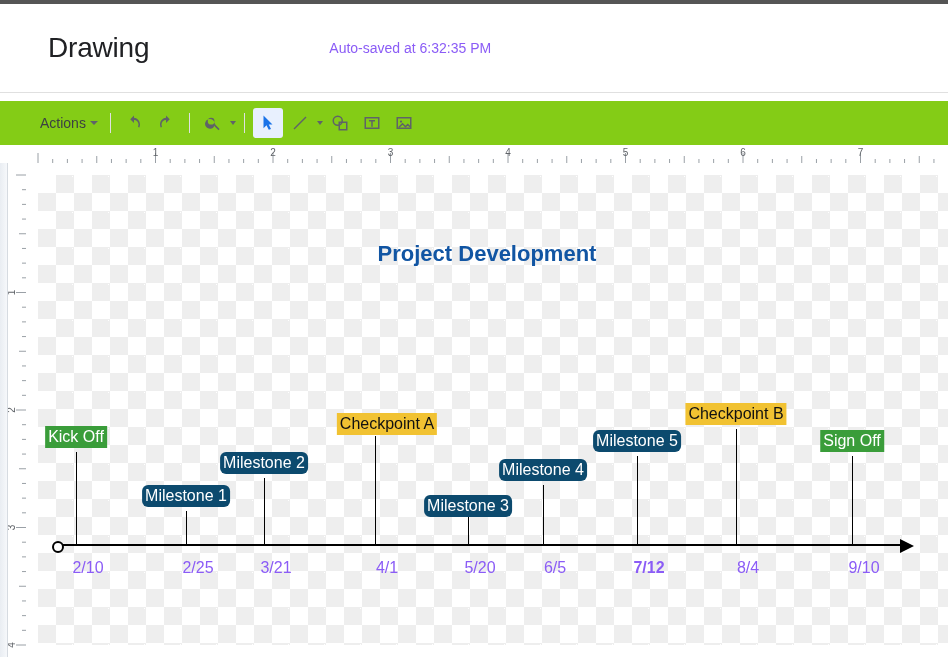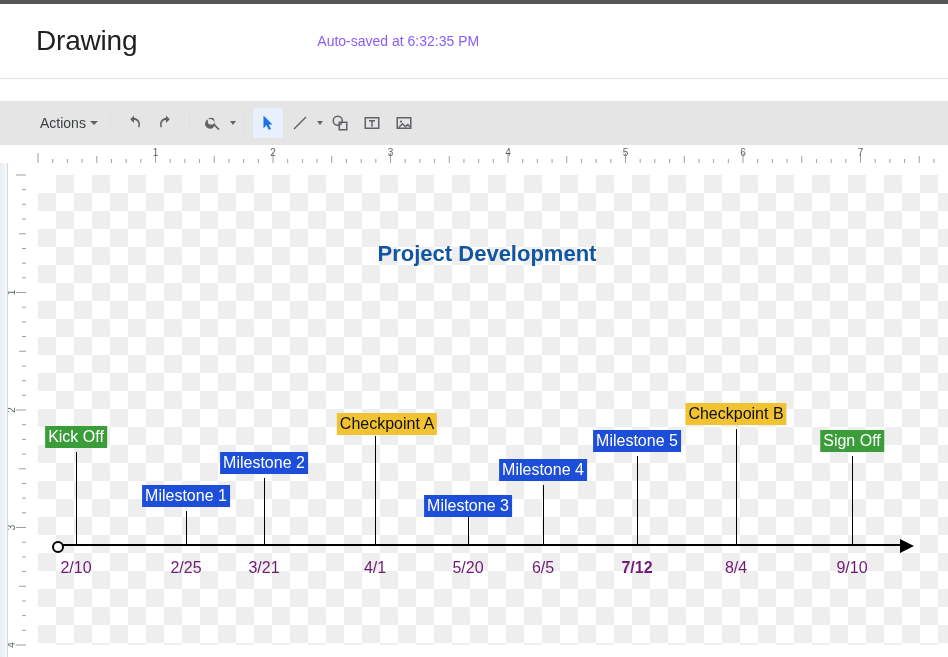--- a/index.html
+++ b/index.html
@@ -2,30 +2,30 @@
 <html><head>
 <meta charset="utf-8">
 <style>
   * { box-sizing: border-box; }
   html, body { margin: 0; padding: 0; font-family: Arial, "Helvetica Neue", Helvetica, sans-serif; background: #fff; }
   body { width: 948px; height: 657px; overflow: hidden; position: relative; }
 
   .top-shadow { position: absolute; top: 0; left: 0; right: 0; height: 4px; background: #555; z-index: 20; }
 
   .header {
-    position: absolute; top: 4px; left: 0; right: 0; height: 75px;
+    position: absolute; top: 4px; left: 0; right: 0; height: 89px;
     border-bottom: 1px solid #e0e0e0; background: #fff;
-    display: flex; align-items: center; padding: 0 36px;
+    display: flex; align-items: center; padding: 0 48px;
   }
   .header-title { font-size: 28px; color: #202124; font-weight: 400; letter-spacing: -0.2px; }
   .header-status { font-size: 14px; color: #8b5cf6; margin-left: 180px; }
 
   .toolbar {
     position: absolute; top: 101px; left: 0; right: 0; height: 44px;
-    background: #e5e5e5; display: flex; align-items: center; padding: 0 34px;
+    background: #84cc16; display: flex; align-items: center; padding: 0 34px;
     gap: 2px;
   }
   .actions-btn {
     font-size: 14px; color: #3c4043; cursor: pointer; padding: 6px 4px 6px 6px;
     display: flex; align-items: center; gap: 2px;
   }
   .caret-down {
     width: 0; height: 0; border-left: 4px solid transparent;
     border-right: 4px solid transparent; border-top: 4px solid #5f6368;
     margin-left: 2px;
@@ -83,30 +83,30 @@
   .axis-line::after {
     content:''; position:absolute; right:-10px; top:-7px; width:0; height:0;
     border-top:7px solid transparent; border-bottom:7px solid transparent;
     border-left:14px solid #000;
   }
 
   .tick {
     position: absolute; width: 1px; background: #000;
   }
   .date-label {
-    position: absolute; top: 396px; font-size: 16px; color: #701a75;
-    transform: translateX(-50%); white-space: nowrap;
+    position: absolute; top: 396px; font-size: 16px; color: #8b5cf6;
+    transform: translateX(-50%); white-space: nowrap; margin-left: 12px;
   }
 
   .event-label {
     position: absolute; transform: translateX(-50%);
     font-size: 16px; color: #fff; padding: 1px 3px; white-space: nowrap;
     line-height: 20px;
   }
-  .bg-gray   { background: #1d4ed8; }
+  .bg-gray   { background: #0c4a6e; border-radius: 6px; }
   .bg-green  { background: #3a9d3a; }
   .bg-yellow { background: #f1c232; color:#111; }
 
   .left-sheet-stub {
     position:absolute; top:163px; left:0; width:8px; bottom:0;
     background: linear-gradient(to right, #e9edf2, #f6f8fb);
     border-right:1px solid #d6dbe1;
   }
 
   .ruler-tick { stroke:#9aa0a6; stroke-width:1; }

